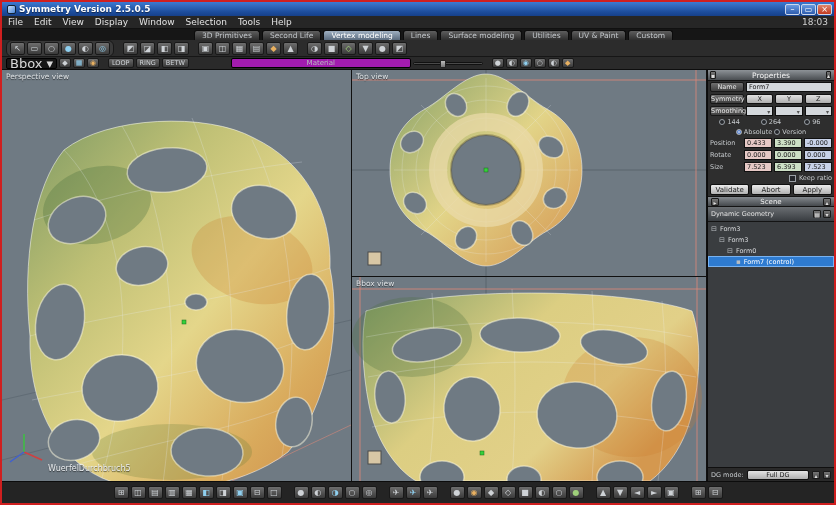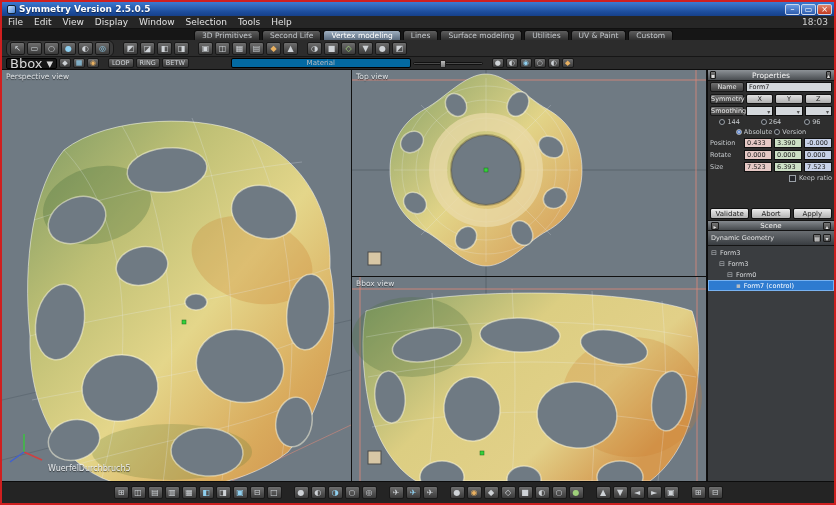--- a/index.html
+++ b/index.html
@@ -43,21 +43,21 @@
   .ti { width: 15px; height: 13px; font-size: 8px; line-height: 12px; text-align: center; color: #ced2d6;
         background: linear-gradient(#6e6e6e,#3a3a3a); border: 1px solid #191919; border-radius: 2px; }
   .ti.sm { width: 12px; height: 10px; font-size: 7px; line-height: 9px; }
   .ti.blue { color: #8fd0f0; } .ti.orange { color: #e8b060; } .ti.green { color: #9fd07a; }
   .sep { width: 5px; }
   .ddown { height: 11px; min-width: 42px; background: #161616; border: 1px solid #000;
            color: #d8d8d8; font-size: 13px; line-height: 9px; padding: 0 3px; border-radius: 2px;
            display: flex; align-items: center; gap: 4px; }
   .tbtn { height: 10px; padding: 0 3px; font-size: 6.5px; line-height: 9px; color: #d0d4d8;
           background: linear-gradient(#686868,#383838); border: 1px solid #191919; border-radius: 2px; }
-  .material-bar { height: 10px; width: 180px; margin-left: 40px; background: #0369a1; border: 1px solid #000;
+  .material-bar { height: 10px; width: 180px; margin-left: 40px; background: #a21caf; border: 1px solid #000;
                   border-radius: 2px; color: #b8bcc0; font-size: 7px; line-height: 8px; text-align: center; }
   .mslider { position: relative; width: 70px; height: 3px; background: #4a4a4a; border: 1px solid #111; border-radius: 2px; }
   .mthumb { position: absolute; left: 26px; top: -3px; width: 6px; height: 8px;
             background: linear-gradient(#bbb,#777); border: 1px solid #222; border-radius: 1px; }
 
   
   .workspace { position: absolute; top: 68px; left: 0; right: 0; bottom: 22px; background: #101010; }
   .viewport { position: absolute; background: #6f7a83; overflow: hidden; }
   .vp-persp { left: 0; top: 0; width: 349px; bottom: 0; }
   .vp-top   { left: 350px; top: 0; width: 354px; height: 206px; }
@@ -85,21 +85,21 @@
   .pf.tx { background: #e6c9c6; } .pf.ty { background: #cde0c6; } .pf.tz { background: #c8d2e8; }
   .pf .dd { float: right; color: #555; font-size: 6px; }
   .axbtn { flex: 1; height: 10px; font-size: 6.5px; line-height: 9px; text-align: center; color: #222;
            background: linear-gradient(#e2e2e2,#aeaeae); border: 1px solid #101010; border-radius: 2px; }
   .radio { width: 6px; height: 6px; border-radius: 50%; border: 1px solid #9aa0a6; background: #24262a; flex: none; }
   .radio.on { background: #e8ecf2; box-shadow: inset 0 0 1px 1px #3a6ed0; }
   .rlab { font-size: 6.5px; color: #c6cacd; }
   .cntgrp { flex: 1; display: flex; align-items: center; justify-content: center; gap: 2px; }
   .chk { width: 7px; height: 7px; border: 1px solid #9aa0a6; background: #24262a; flex: none; }
   .abtn { flex: 1; height: 11px; font-size: 7px; line-height: 10px; text-align: center; color: #1e1e1e;
-          background: linear-gradient(#ececec,#b2b2b2); border: 1px solid #101010; border-radius: 2px; margin-top: 24px; }
+          background: linear-gradient(#ececec,#b2b2b2); border: 1px solid #101010; border-radius: 2px; }
   .secbar { height: 11px; background: linear-gradient(#84898e,#45494d); display: flex; align-items: center;
             padding: 0 3px; gap: 2px; border-top: 1px solid #141414; border-bottom: 1px solid #141414; }
   .secbar .stitle { flex: 1; text-align: center; font-size: 7px; color: #f0f0f0; }
   .dgbar { height: 15px; background: linear-gradient(#6a6e72,#393d41); display: flex; align-items: center;
            padding: 0 3px; gap: 2px; border-bottom: 1px solid #141414; }
   .dgbar .dtitle { flex: 1; font-size: 6.5px; color: #e2e2e2; }
   .tree { flex: 1; background: #3a3d40; overflow: hidden; padding-top: 1px; }
   .trow { display: flex; align-items: center; gap: 3px; height: 11px; font-size: 6.5px; color: #d8dadc; padding-right: 2px; }
   .trow .tglyph { font-size: 7px; color: #b8bcc0; }
   .trow.sel { background: #2e7bd0; border: 1px solid #78b2f0; color: #fff; }
@@ -465,20 +465,26 @@
         <div class="trow" style="padding-left:19px">
           <span class="tglyph">⊟</span>
           <span>Form0</span>
         </div>
         <div class="trow sel" style="padding-left:27px">
           <span class="tglyph">▪</span>
           <span>Form7 (control)</span>
         </div>
       </div>
 
+      <div class="dgmode">
+        <span class="dlab">DG mode:</span>
+        <div class="dval">Full DG</div>
+        <div class="mini">▴</div>
+        <div class="mini">▾</div>
+      </div>
     </div>
   </div>
 
   <div class="bottombar">
     <div class="bgroup">
       <div class="ti">⊞</div>
       <div class="ti">◫</div>
       <div class="ti">▤</div>
       <div class="ti">▥</div>
       <div class="ti">▦</div>

